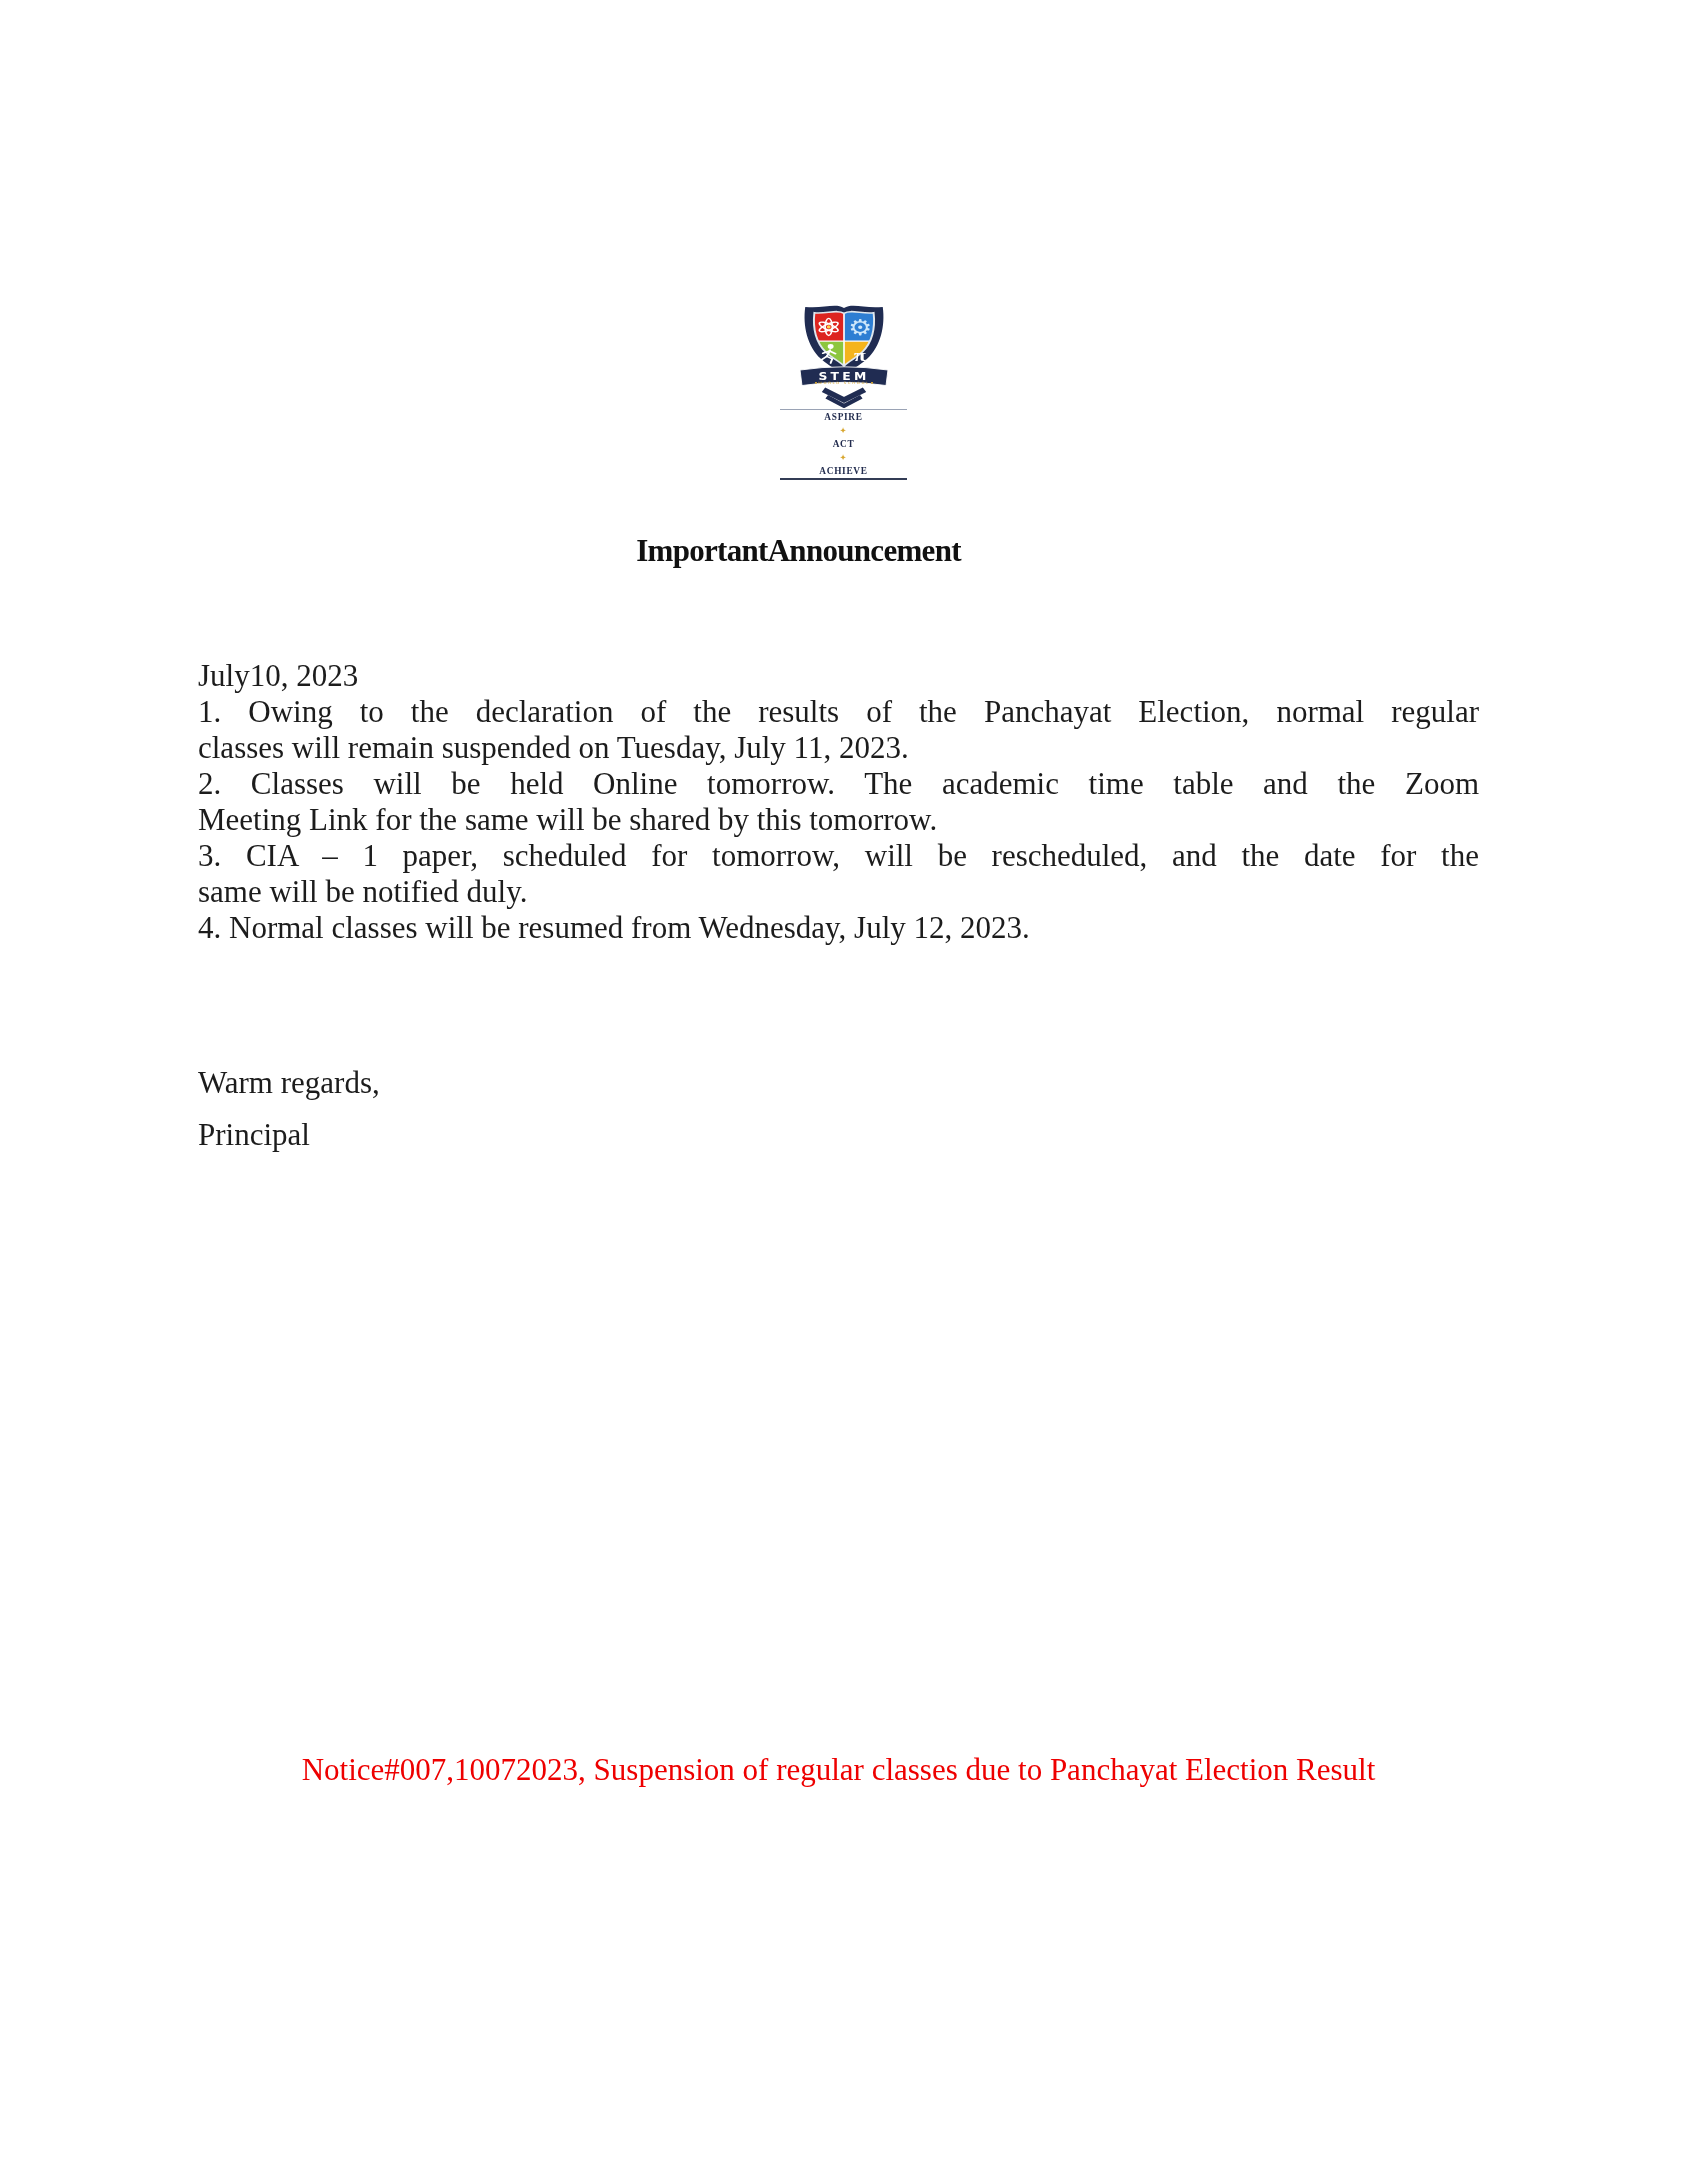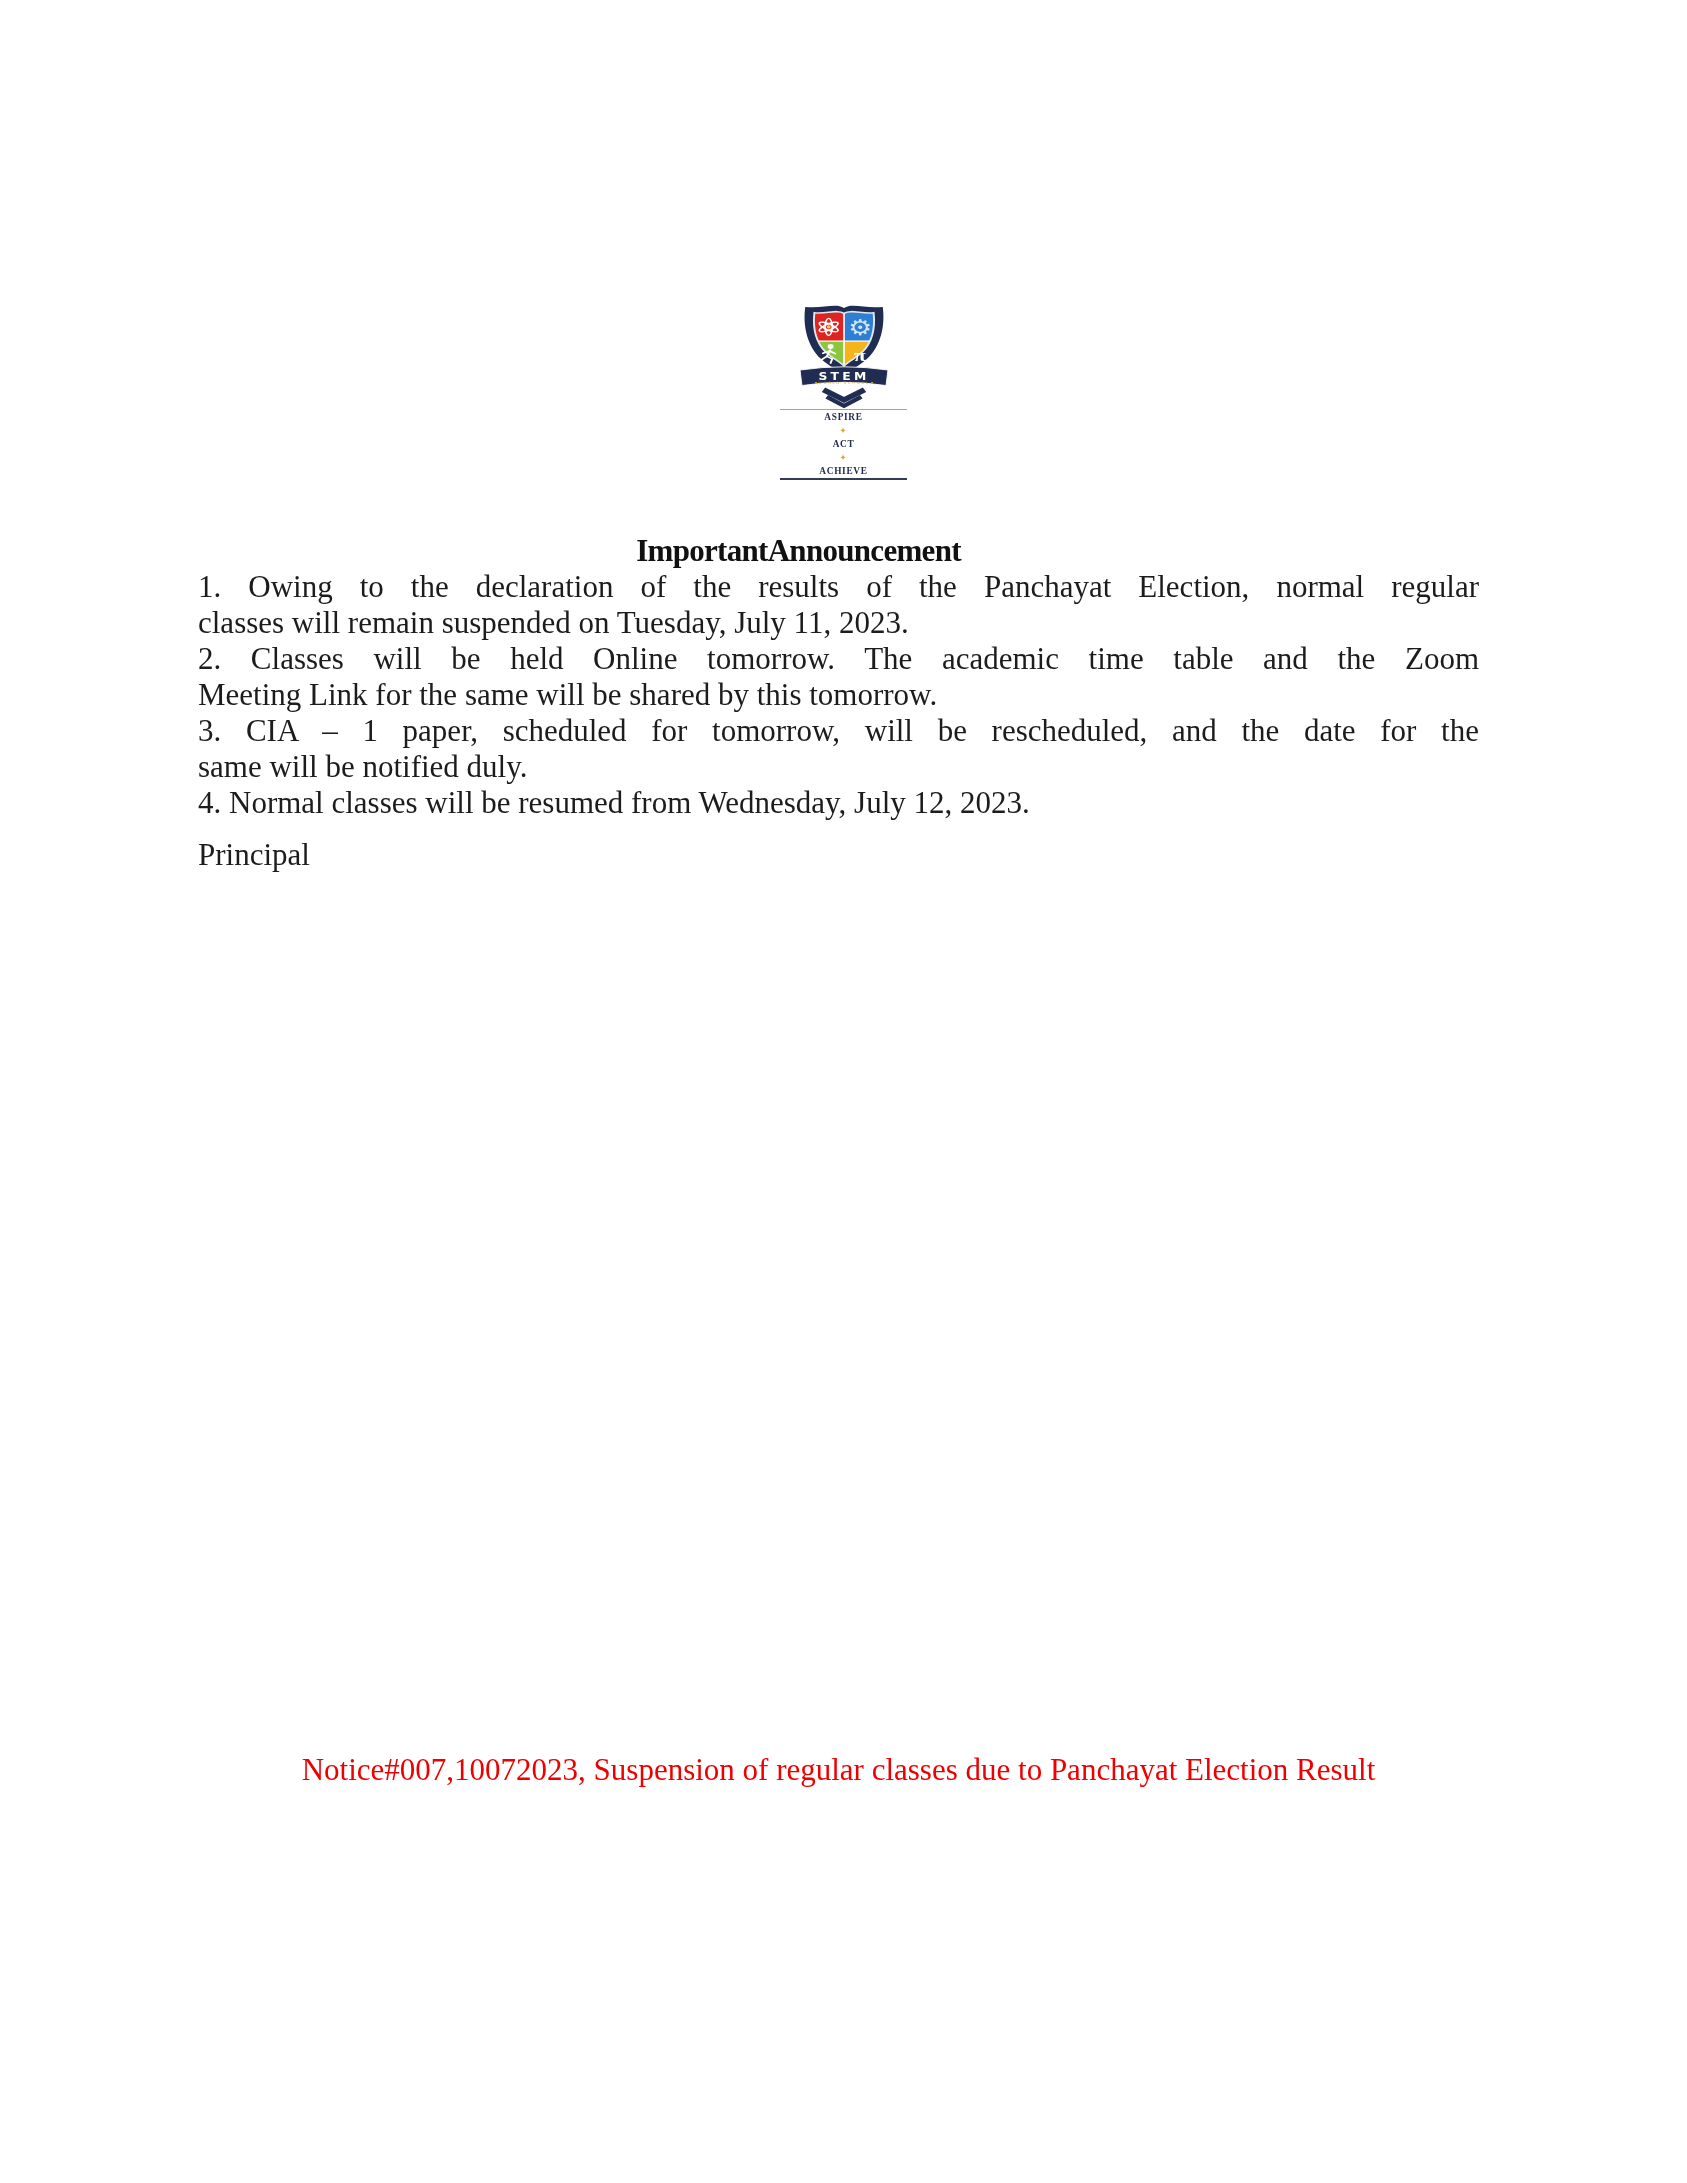--- a/index.html
+++ b/index.html
@@ -128,37 +128,39 @@
       <span class="sep">✦</span>
       <span>ACT</span>
       <span class="sep">✦</span>
       <span>ACHIEVE</span>
     </div>
   </div>
 
   <h1 class="doc-title">ImportantAnnouncement</h1>
 
   <div class="content">
+    <div class="date">July10, 2023</div>
 
 
     <div>
       <div class="jline">1. Owing to the declaration of the results of the Panchayat Election, normal regular</div>
       <div class="lastline">classes will remain suspended on Tuesday, July 11, 2023.</div>
     </div>
     <div>
       <div class="jline">2. Classes will be held Online tomorrow. The academic time table and the Zoom</div>
       <div class="lastline">Meeting Link for the same will be shared by this tomorrow.</div>
     </div>
     <div>
       <div class="jline">3. CIA – 1 paper, scheduled for tomorrow, will be rescheduled, and the date for the</div>
       <div class="lastline">same will be notified duly.</div>
     </div>
     <div>
       <div class="lastline">4. Normal classes will be resumed from Wednesday, July 12, 2023.</div>
     </div>
 
+    <div class="closing">Warm regards,</div>
     <div class="signature">Principal</div>
   </div>
 
   <div class="notice" style="color:#ee0000;">Notice#007,10072023, Suspension of regular classes due to Panchayat Election Result</div>
 
 </div>
 
 
 </body></html>

